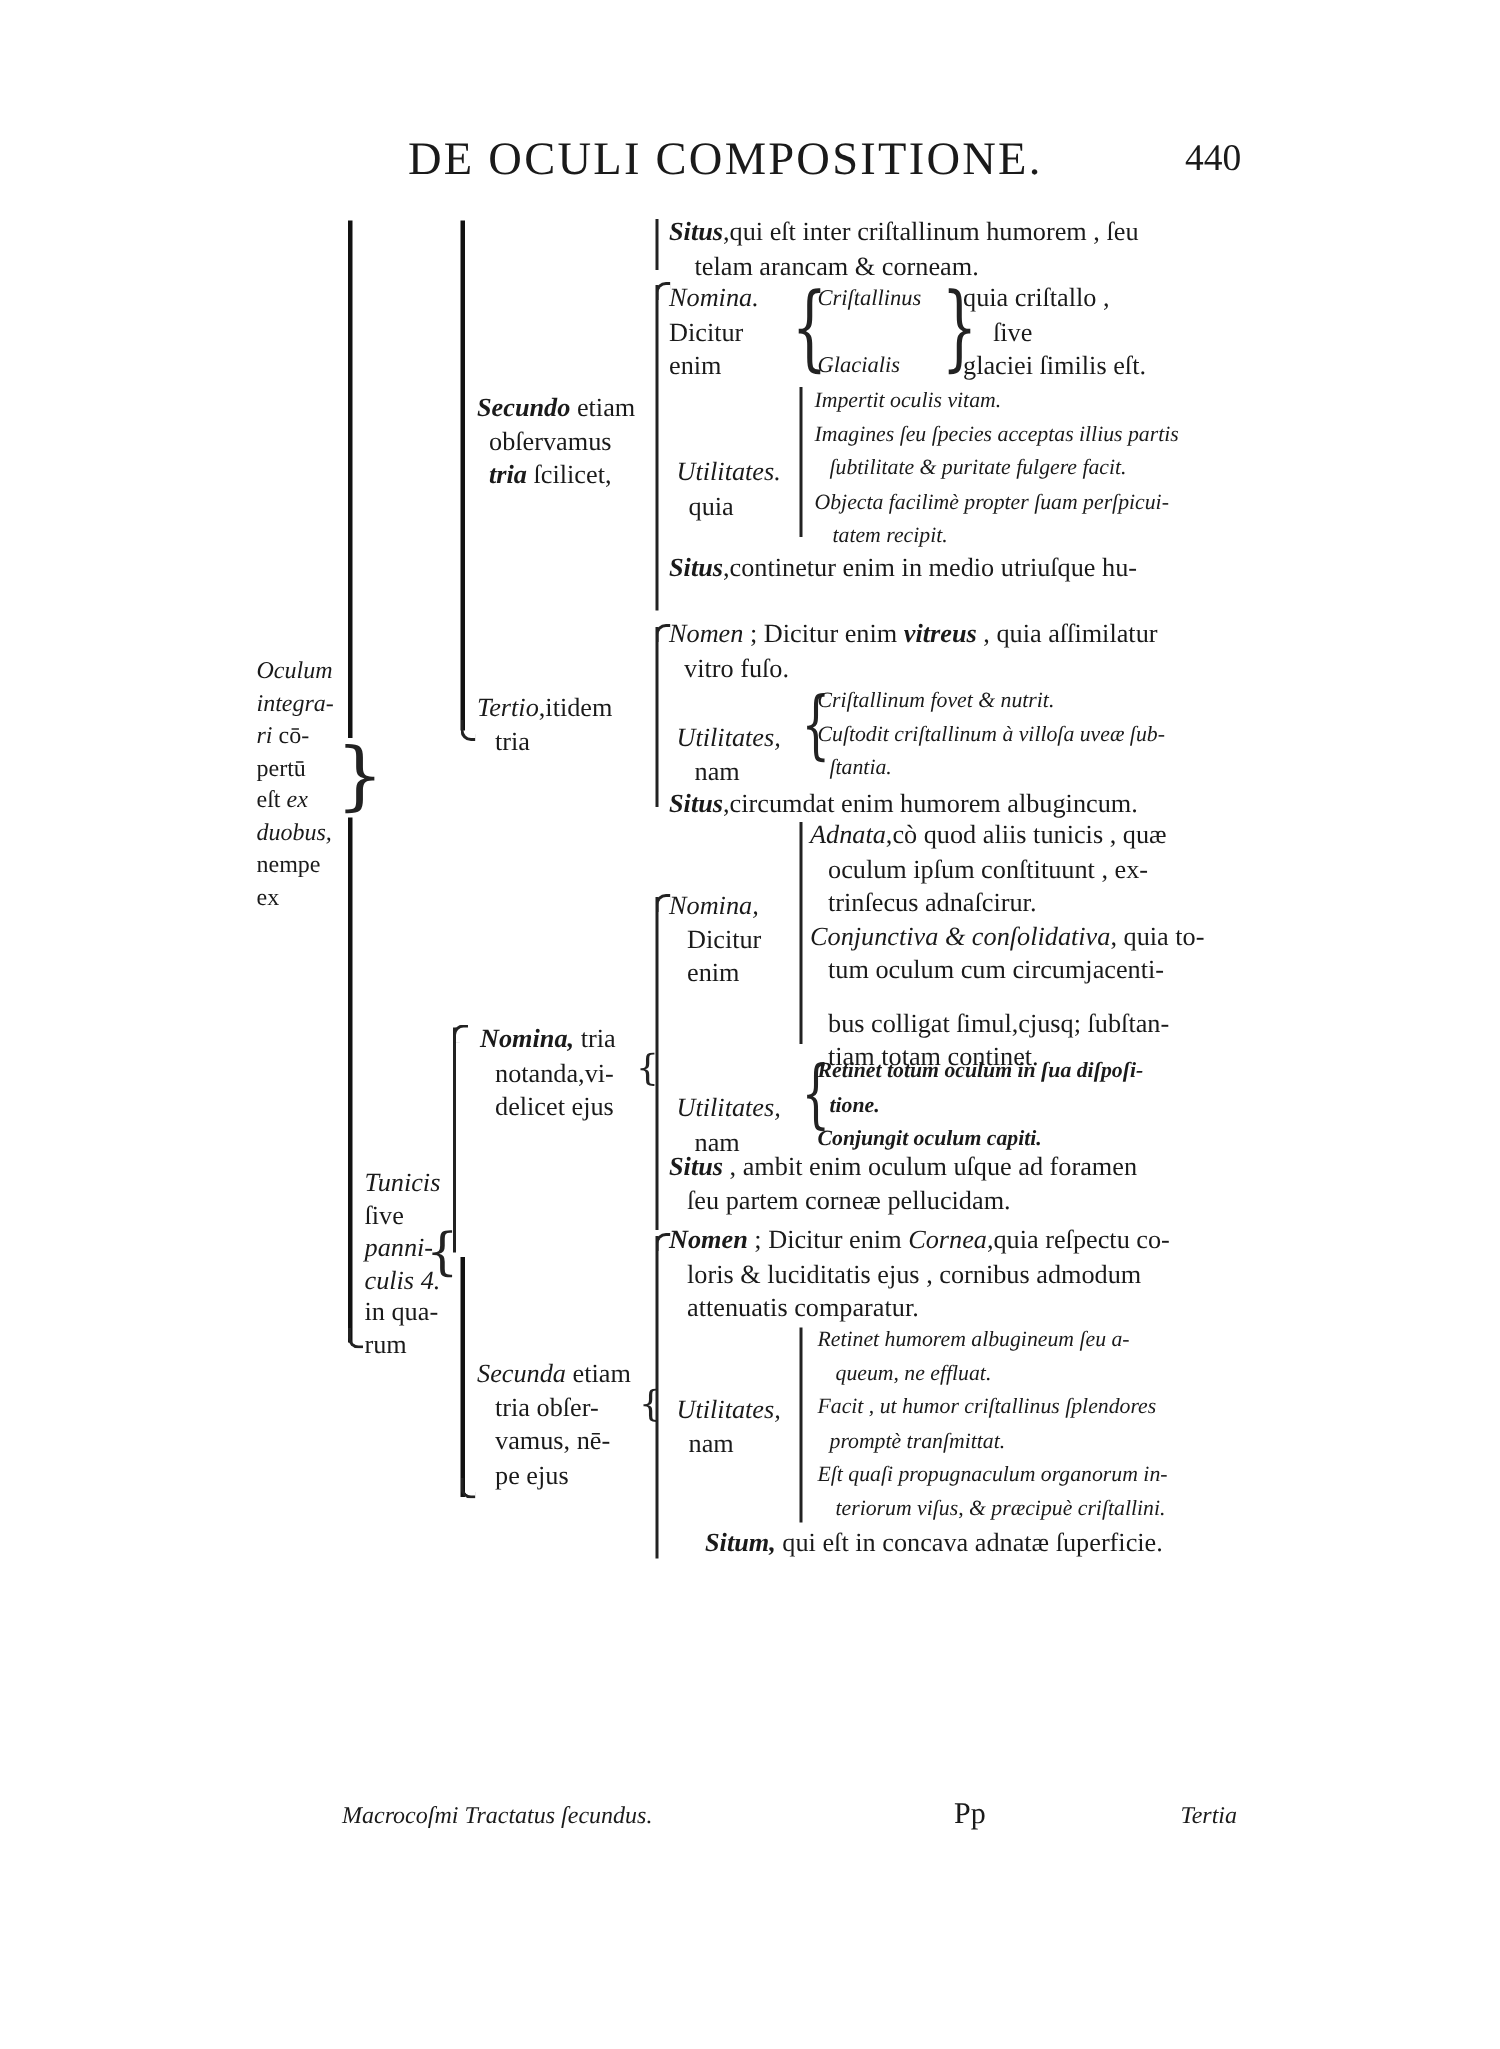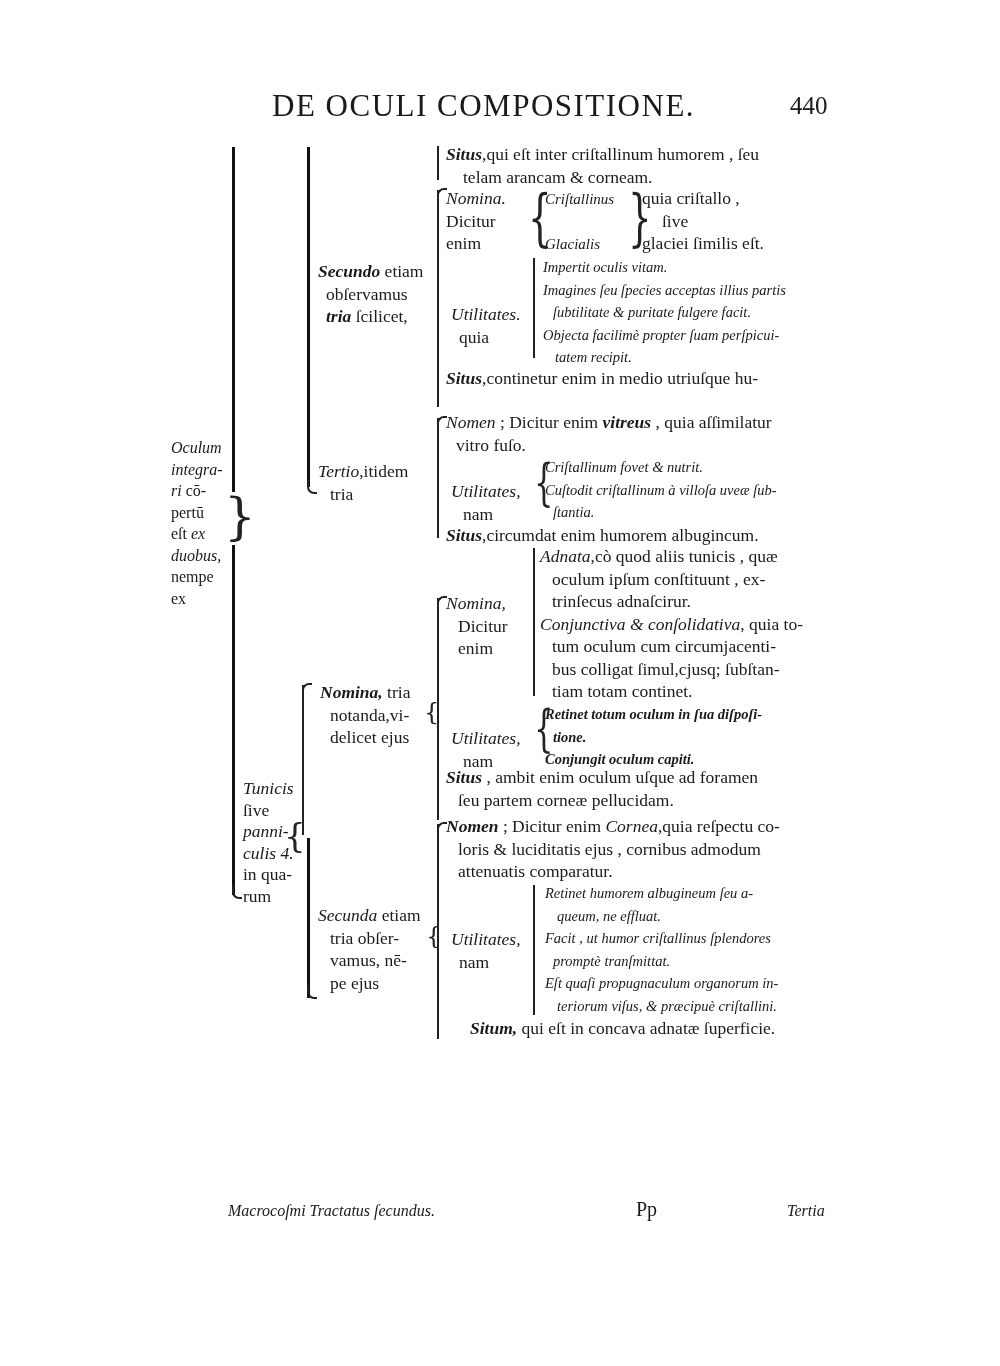--- a/index.html
+++ b/index.html
@@ -164,21 +164,21 @@
   <div class="it">Nomina,</div>
   <div style="padding-left:12px;">Dicitur</div>
   <div style="padding-left:12px;">enim</div>
 </div>
 <div class="abs t" style="left:540px; top:545px;">
   <div><span class="it">Adnata</span><span>,cò quod aliis tunicis , quæ</span></div>
   <div style="padding-left:12px;">oculum ipſum conſtituunt , ex-</div>
   <div style="padding-left:12px;">trinſecus adnaſcirur.</div>
   <div><span class="it">Conjunctiva &amp; conſolidativa</span><span>, quia to-</span></div>
   <div style="padding-left:12px;">tum oculum cum circumjacenti-</div>
-  <div style="padding-left:12px;">bus colligat ſimul,cjusq; ſubſtan-</div>
+  <div style="padding-left:12px;margin-top:13px;">bus colligat ſimul,cjusq; ſubſtan-</div>
   <div style="padding-left:12px;">tiam totam continet.</div>
 </div>
 
 <div class="abs t" style="left:451px; top:727px;">
   <div class="it">Utilitates,</div>
   <div style="padding-left:12px;">nam</div>
 </div>
 <div class="brace" style="left:528px; top:704px; font-size:50px; transform:scaleX(0.6);">{</div>
 <div class="abs ts it b" style="left:545px; top:703px; font-size:14.5px;">
   <div>Retinet totum oculum in ſua diſpoſi-</div>

